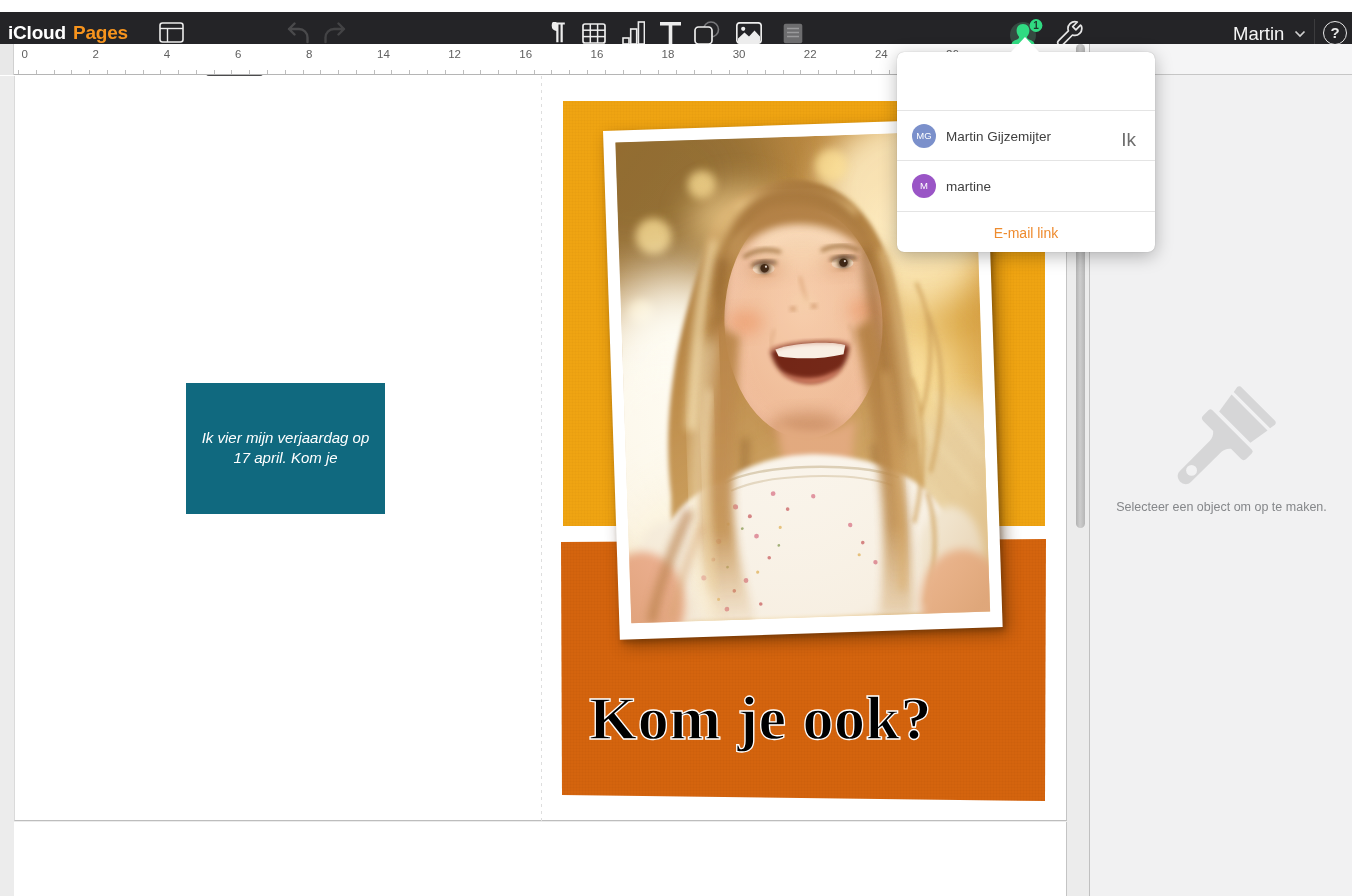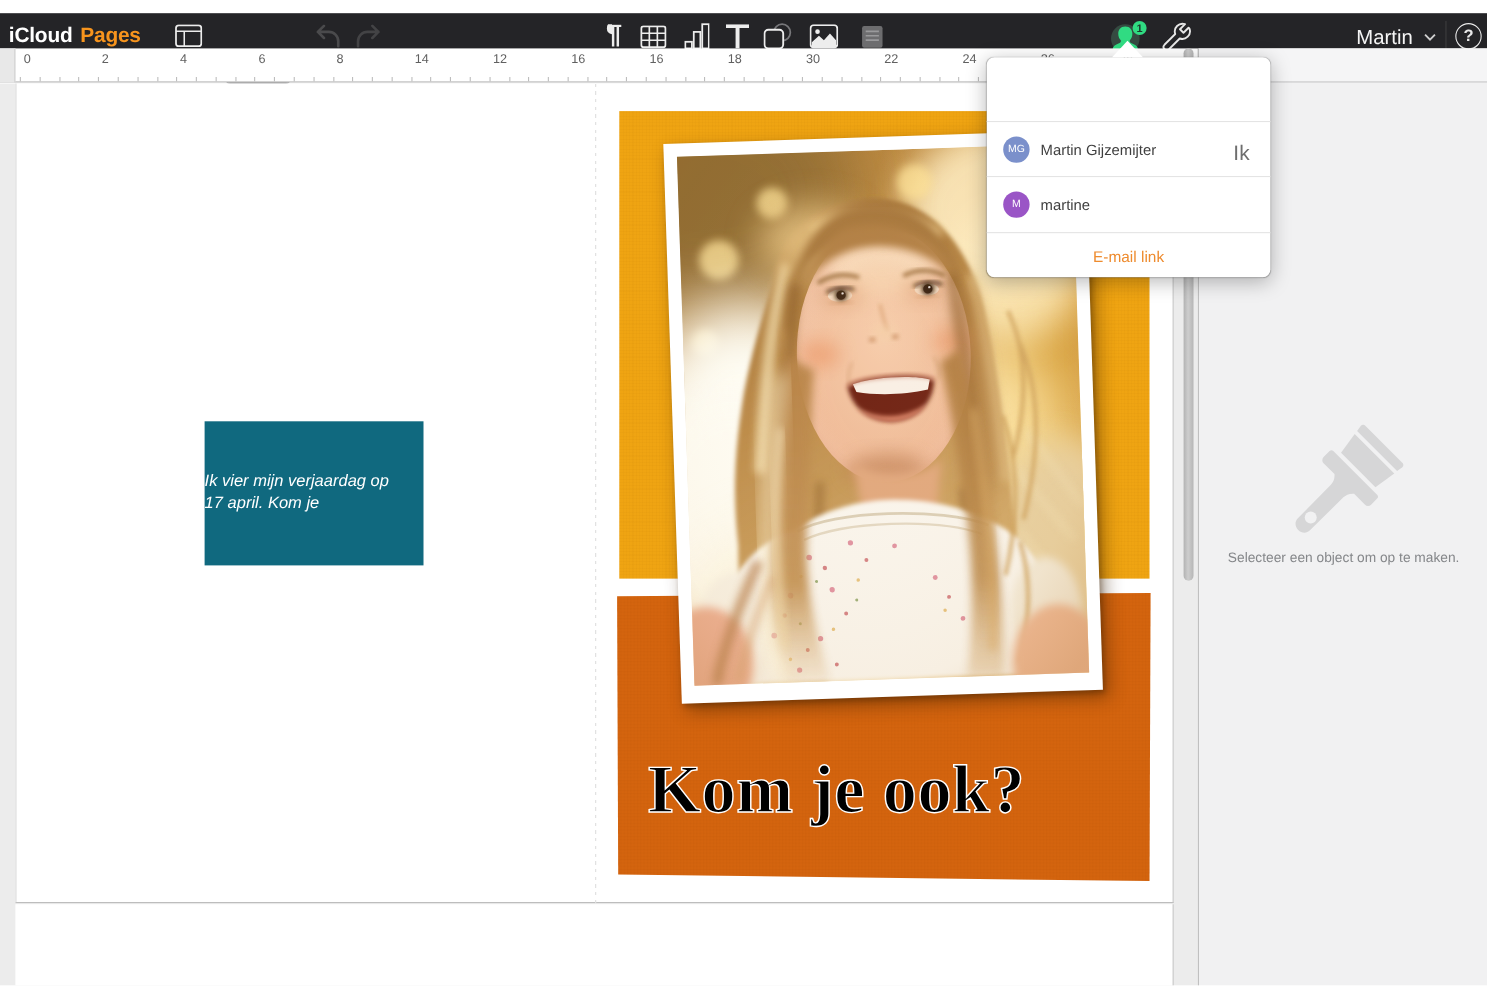--- a/index.html
+++ b/index.html
@@ -23,21 +23,21 @@
   .rnum { position:absolute; top:4px; font-size:11.5px; color:#606060; }
   .rtick { position:absolute; bottom:0; width:1px; height:4px; background:#bdbdbd; }
 
   
   #canvas { position:absolute; left:0; top:76px; width:1089px; height:820px; background:#ececec; }
   #page1 { position:absolute; left:14px; top:0px; width:1053px; height:745px; background:#fff; border-right:1px solid #c4c4c4; border-bottom:1px solid #bdbdbd; border-left:1px solid #dadada;}
   #page2 { position:absolute; left:14px; top:746px; width:1053px; height:74px; background:#fff; border-right:1px solid #c4c4c4; }
   #fold { position:absolute; left:541px; top:0; height:745px; width:1px; background-image:repeating-linear-gradient(to bottom,#dedede 0 3px, #fff 3px 7px); }
 
   
-  #teal { position:absolute; left:186px; top:307px; width:199px; height:131px; background:#10697f; color:#fff; }
+  #teal { position:absolute; left:186px; top:307px; width:199px; height:131px; background:#10697f; color:#fff; text-align:center; }
   #teal .txt { margin-top:45px; font-size:15px; font-style:italic; line-height:20px; letter-spacing:0px;}
 
   
   #yellow { position:absolute; left:563px; top:24.5px; width:482px; height:425px; background:#efa412; background-image:repeating-linear-gradient(90deg, rgba(160,95,0,0.04) 0 1px, rgba(0,0,0,0) 1px 3px), repeating-linear-gradient(0deg, rgba(160,95,0,0.04) 0 1px, rgba(0,0,0,0) 1px 3px); }
   #orangewrap { position:absolute; left:0px; top:0px; width:1089px; height:820px; }
   #komtext { position:absolute; left:589px; top:607px; width:460px; font-family:"Liberation Serif", serif; font-weight:bold; font-size:62px; color:#000000; letter-spacing:0.5px; -webkit-text-stroke:1.3px #fff; }
 
   
   #frame { position:absolute; left:603px; top:55px; width:383px; height:509px; background:#fff; transform:rotate(-1.9deg); transform-origin:0 0; box-shadow:5px 7px 16px rgba(60,30,0,0.45), 2px 3px 5px rgba(60,30,0,0.3); padding:12px 12px 16px 12px; }
 

